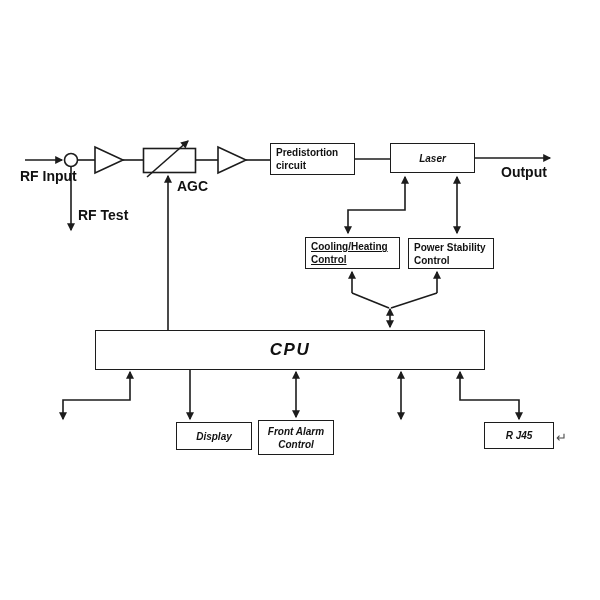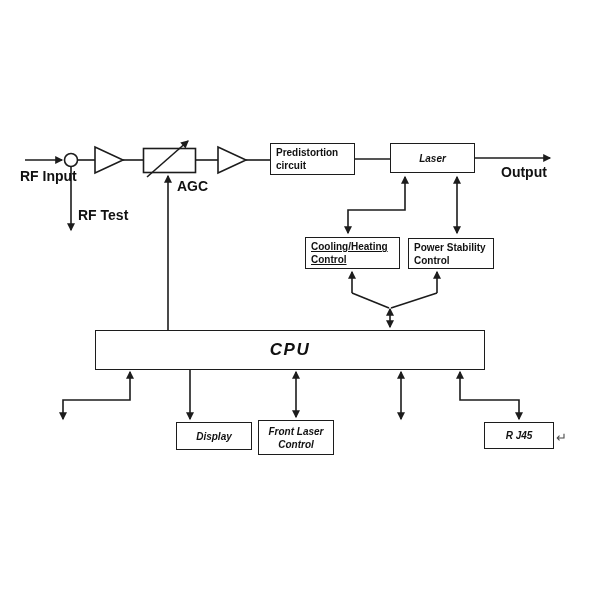--- a/index.html
+++ b/index.html
@@ -89,21 +89,21 @@
   <div class="block center" style="left:95px; top:330px; width:390px; height:40px;">
     <span class="cpu-text">CPU</span>
   </div>
 
 
   <div class="block center" style="left:152px; top:422px; width:76px; height:28px;margin-left:24px;">
     <span>Display</span>
   </div>
 
   <div class="block center" style="left:258px; top:420px; width:76px; height:35px;">
-    <span>Front Laser</span>
+    <span>Front Alarm</span>
     <span>Control</span>
   </div>
 
 
   <div class="block center" style="left:484px; top:422px; width:70px; height:27px;">
     <span>R J45</span>
   </div>
 
 </div>
 

